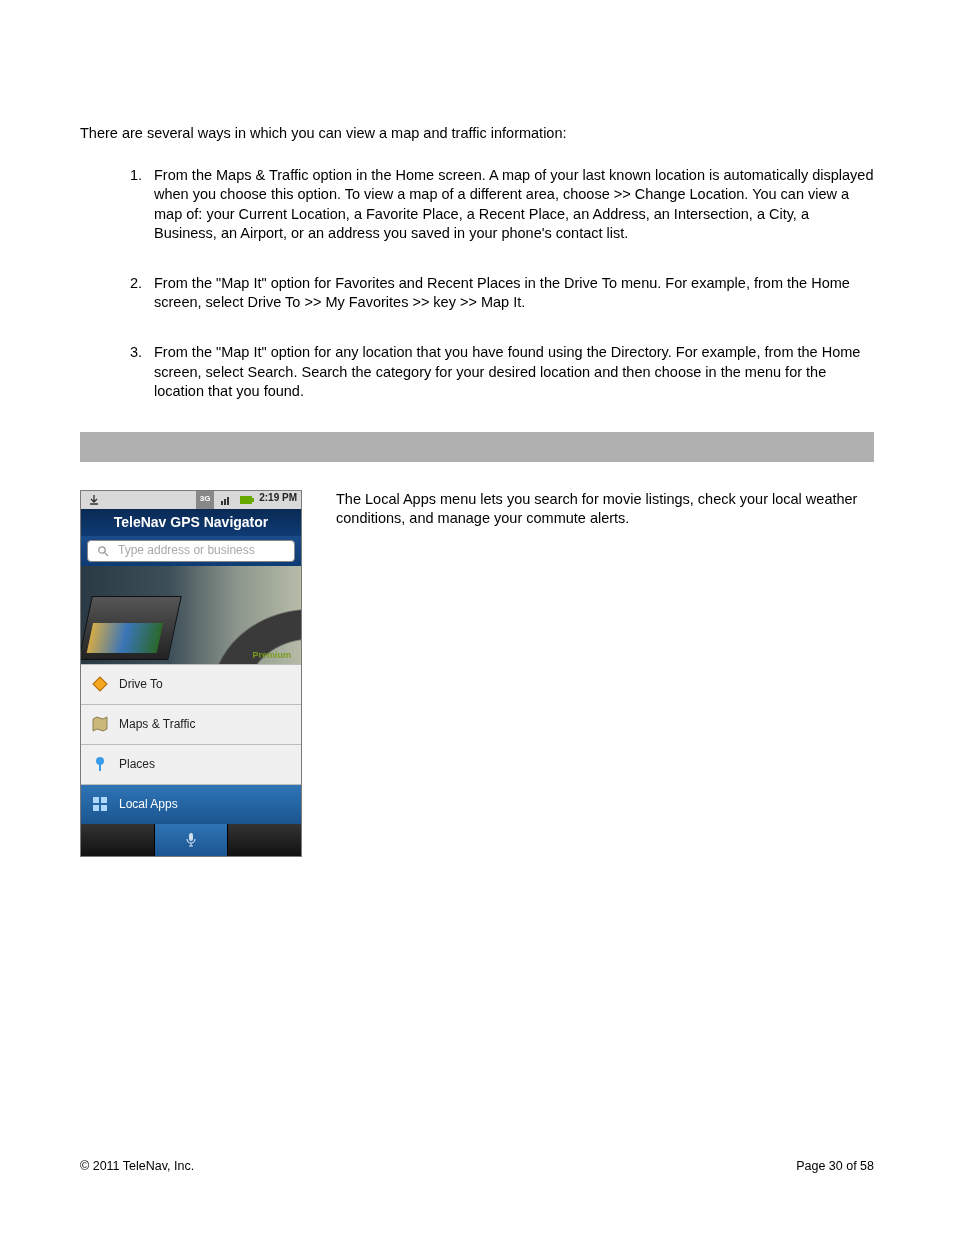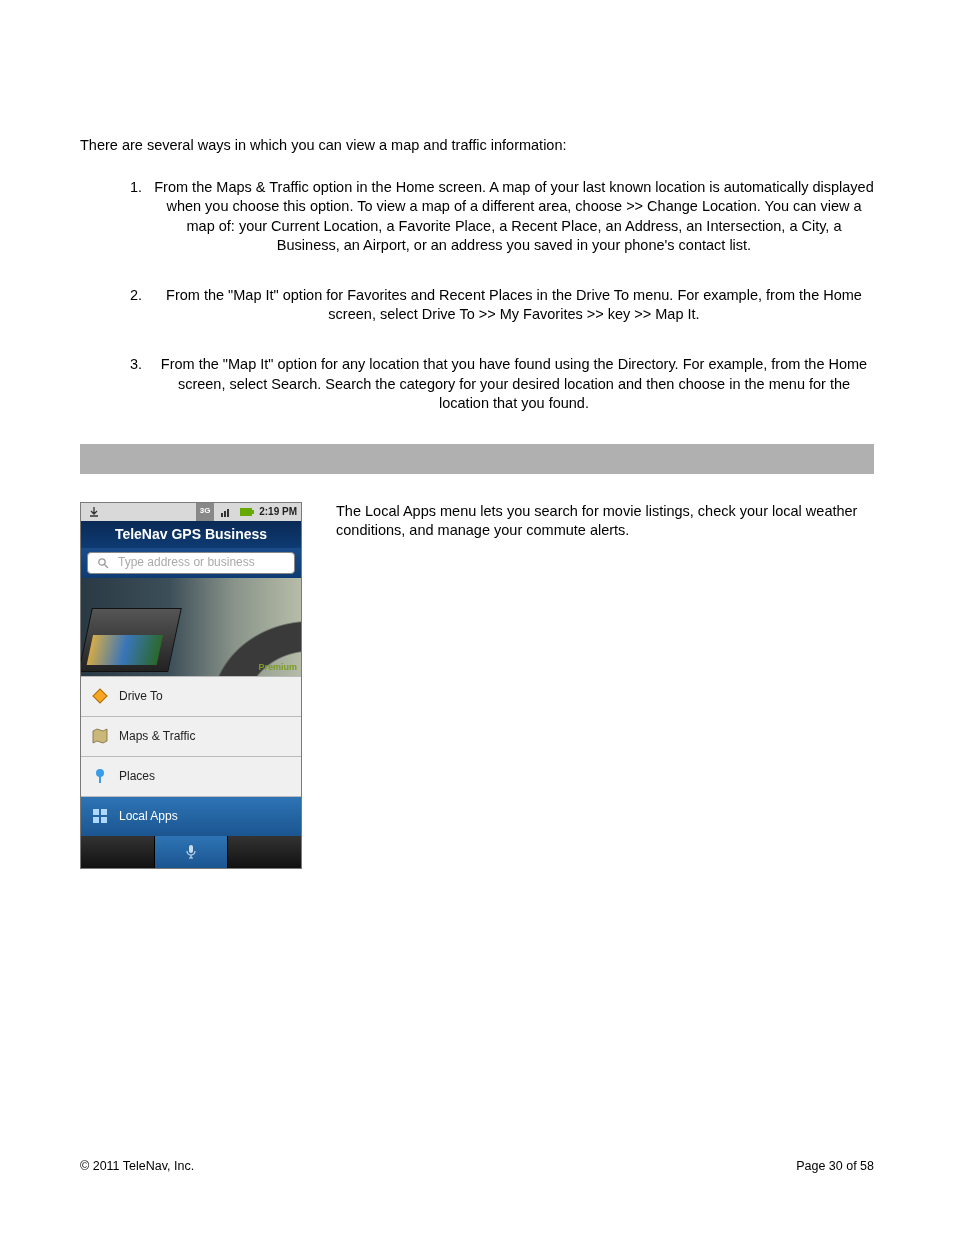--- a/index.html
+++ b/index.html
@@ -7,25 +7,25 @@
     width: 954px;
     height: 1235px;
     background: #fff;
     font-family: Arial, Helvetica, sans-serif;
     font-size: 14.5px;
     color: #000;
     position: relative;
     padding: 100px 80px 0 80px;
     line-height: 1.35;
   }
-  .intro { margin-top: 36px; }
+  .intro { margin-top: 24px; }
   .list { margin: 22px 0 0 36px; }
   .list-item { display: flex; margin-bottom: 30px; }
   .num { width: 26px; flex-shrink: 0; text-align: right; margin-right: 12px; }
-  .txt { flex: 1; text-align: center; }
+  .txt { flex: 1; }
   .gray-bar {
     height: 30px;
     background: #b0b0b0;
     margin: 28px 0 28px 0;
   }
   .two-col { display: flex; gap: 26px; }
   .phone {
     width: 222px;
     border: 1px solid #7a7a7a;
     background: #000;
@@ -39,21 +39,21 @@
     height: 18px;
     display: flex;
     align-items: center;
     justify-content: space-between;
     padding: 0 4px;
     font-size: 10px;
     font-weight: bold;
     color: #222;
   }
   .status-left { display:flex; gap:2px; align-items:center;}
-  .status-right { display:flex; gap:3px; align-items:center;}
+  .status-right { display:flex; gap:3px; }
   .title-bar {
     background: linear-gradient(#0a2a55,#0e3b73);
     color: #fff;
     text-align: center;
     font-weight: bold;
     font-size: 14px;
     padding: 4px 0;
   }
   .search-row {
     background: linear-gradient(#1b4c8a,#0e3b73);
@@ -89,21 +89,21 @@
     background: linear-gradient(#555,#222);
     transform: skewX(-12deg);
     border:1px solid #111;
   }
   .box-stack::after{
     content:""; position:absolute; left:6px; bottom:6px; width:70px; height:30px;
     background: linear-gradient(90deg,#e6b84a,#3a7cc7,#2a6e2a);
     opacity:.9;
   }
   .premium{
-    position:absolute; right:4px; bottom:2px; font-size:9px; color:#7c9c20; font-weight:bold;
+    position:absolute; right:10px; bottom:2px; font-size:9px; color:#7c9c20; font-weight:bold;
   }
   .menu-item {
     background: #f0f0f0;
     border-top: 1px solid #bbb;
     height: 40px;
     display: flex;
     align-items: center;
     padding: 0 10px;
     gap: 10px;
     color: #222;
@@ -181,21 +181,21 @@
         </span>
         <span class="icon">
           <svg viewBox="0 0 14 8" width="14" height="8">
               <rect x="0" y="0" width="12" height="8" fill="#6a0"></rect>
               <rect x="12" y="2" width="2" height="4" fill="#6a0"></rect>
             </svg>
         </span>
         <span>2:19 PM</span>
       </span>
     </div>
-    <div class="title-bar">TeleNav GPS Business</div>
+    <div class="title-bar">TeleNav GPS Navigator</div>
     <div class="search-row">
       <div class="search-box">
         <span class="icon">
           <svg viewBox="0 0 12 12" width="12" height="12">
               <circle cx="5" cy="5" r="3.2" stroke="#999" stroke-width="1.3" fill="none"></circle>
               <line x1="8" y1="8" x2="11" y2="11" stroke="#999" stroke-width="1.3"></line>
             </svg>
         </span>
         <span>Type address or business</span>
       </div>

